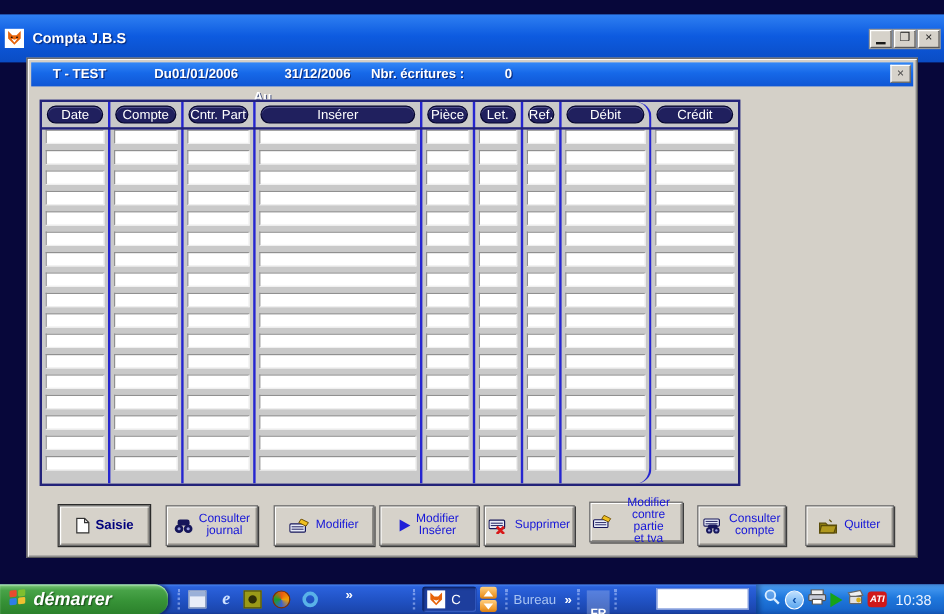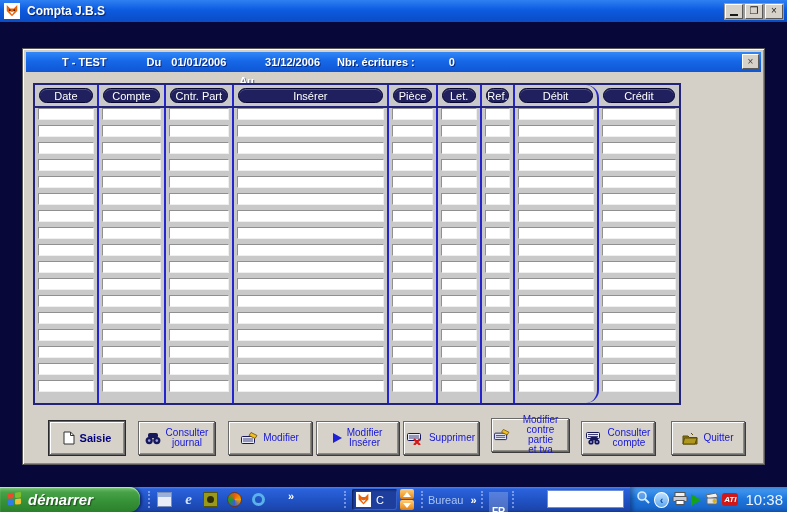--- a/index.html
+++ b/index.html
@@ -3,21 +3,21 @@
 <meta charset="utf-8">
 <style>
   * { box-sizing: border-box; margin: 0; padding: 0; }
   html,body { background:#000; }
   .screen {
     position: relative; width: 787px; height: 512px; overflow: hidden;
     font-family: "Liberation Sans", sans-serif; background:#07073a;
   }
   
   .titlebar {
-    position:absolute; top:0; left:0; right:0; height:22px;
+    position:absolute; top:12px; left:0; right:0; height:40px;
     background: linear-gradient(180deg,#2f80f2 0%, #0d5be0 45%, #0a4cc4 100%);
     display:flex; align-items:center; padding:0 4px;
   }
   .app-icon { width:16px; height:16px; background:#fff; display:flex; align-items:center; justify-content:center; flex:0 0 16px; }
   .win-title { color:#fff; font-weight:bold; font-size:12px; margin-left:7px; text-shadow:1px 1px 1px rgba(0,20,80,.8); }
   .win-controls { margin-left:auto; display:flex; gap:2px; }
   .wbtn {
     width:18px; height:15px; background:#d6d2ca; border:1px solid;
     border-color:#ffffff #585858 #585858 #ffffff; box-shadow:0 0 0 1px #9a9a9a;
     display:flex; align-items:center; justify-content:center; font-size:10px; line-height:10px;
@@ -29,36 +29,36 @@
     position:absolute; left:22px; top:48px; width:743px; height:417px;
     background:#d4d0c8; border:1px solid #58585a;
     box-shadow: inset 1px 1px 0 #ffffff, inset -1px -1px 0 #8a8a8a;
   }
   .dlg-title {
     position:absolute; left:3px; top:3px; right:3px; height:20px;
     background: linear-gradient(180deg,#3388f8 0%, #1668e8 45%, #0f56d4 100%);
     color:#fff; font-weight:bold; font-size:11px; display:flex; align-items:center;
     text-shadow:1px 1px 0 rgba(0,20,90,.7);
   }
-  .dlg-title .t-code { margin-left:36px; }
+  .dlg-title .t-code { margin-left:18px; }
   .dlg-title .t-du   { margin-left:40px; }
-  .dlg-title .t-from { margin-left:10px; }
+  .dlg-title .t-from { }
   .dlg-title .t-au   { margin-left:13px;margin-top:38px; }
   .dlg-title .t-to   { margin-left:11px; }
   .dlg-title .t-nbr  { margin-left:17px; }
   .dlg-title .t-cnt  { margin-left:34px; }
   .dlg-close {
     position:absolute; right:2px; top:2px; width:17px; height:15px;
     background:#d6d2ca; border:1px solid; border-color:#fff #5a5a5a #5a5a5a #fff;
     font-size:10px; color:#444; display:flex; align-items:center; justify-content:center;
     cursor:pointer; font-family:"Liberation Sans",sans-serif;
   }
   
   .tbl {
-    position:absolute; left:10px; top:34px; width:648px; height:322px;
+    position:absolute; left:10px; top:34px; width:584px; height:322px;
     background:#c9c9c9; border:2px solid #23237a; display:flex; overflow:hidden;
   }
   .tbl .hline { position:absolute; left:0; right:0; top:21px; height:2px; background:#23237a; z-index:2; }
   .col { height:100%; border-right:2px solid #2525d0; }
   .col:last-child { border-right:none; }
   .pill {
     height:15px; margin:3px 4px; background:#20205e; border:1px solid #05052e;
     border-radius:8px; color:#fff; font-size:11px;
     display:flex; align-items:center; justify-content:center;
     box-shadow: inset 0 1px 0 #52528e; cursor:pointer;
@@ -125,21 +125,21 @@
   .tbox { position:absolute; left:547px; top:3px; width:77px; height:18px; background:#fff; border:1px solid #6f8cd8; }
   .tray {
     position:absolute; left:630px; right:0; top:0; height:25px;
     background: linear-gradient(180deg,#4da0f5 0%, #1f78dd 45%, #155fc4 100%);
     box-shadow: inset 3px 0 4px rgba(0,0,40,.35);
     display:flex; align-items:center; gap:3px; padding:0 4px 0 6px;
   }
   .hidechev { width:16px; height:16px; border-radius:50%; background:linear-gradient(180deg,#bfe0ff,#5aa6ef); border:1px solid #fff; color:#0c4faa; font-weight:bold; font-size:11px; display:flex; align-items:center; justify-content:center; cursor:pointer; }
   .greentri { width:0;height:0;border-left:10px solid #17a317;border-top:6px solid transparent;border-bottom:6px solid transparent; }
   .ati { background:#d01818; color:#fff; font-weight:bold; font-style:italic; font-size:8px; padding:2px 2px; border-radius:3px; }
-  .clock { color:#eef4ff; font-size:15px; margin-left:4px; }
+  .clock { color:#eef4ff; font-size:12px; margin-left:4px; }
 </style>
 </head>
 <body>
 
 <div class="screen">
 
   <div class="titlebar">
     <span class="app-icon">
       <svg width="14" height="14" viewBox="0 0 16 16">
           <polygon points="2,1 6,5 10,5 14,1 14,8 8,14 2,8" fill="#e8640a"></polygon>

